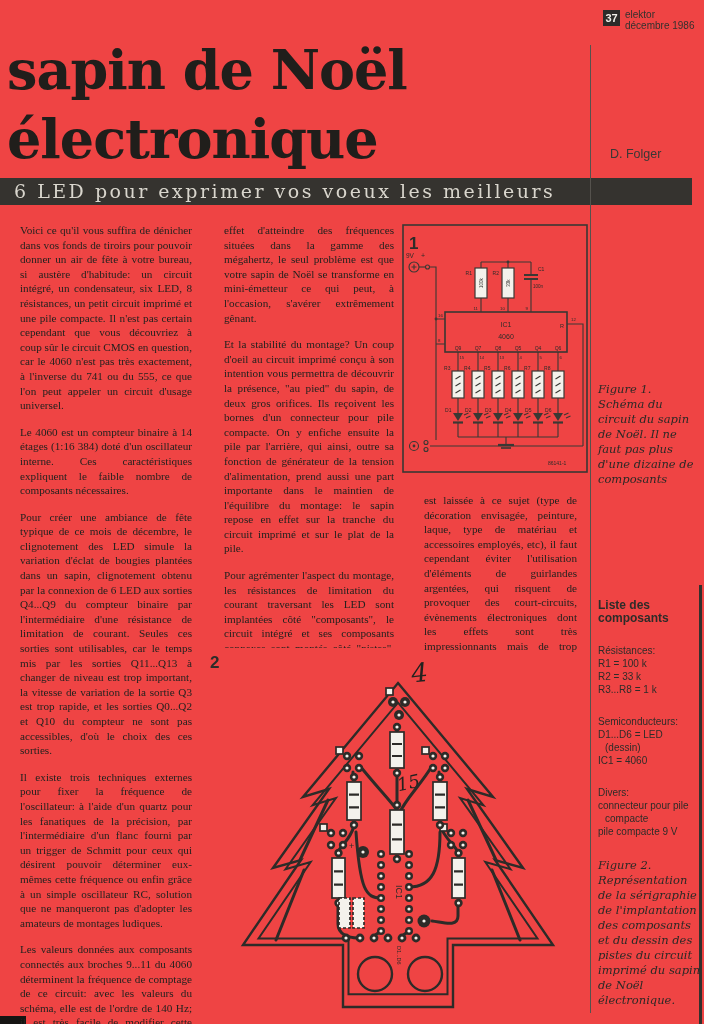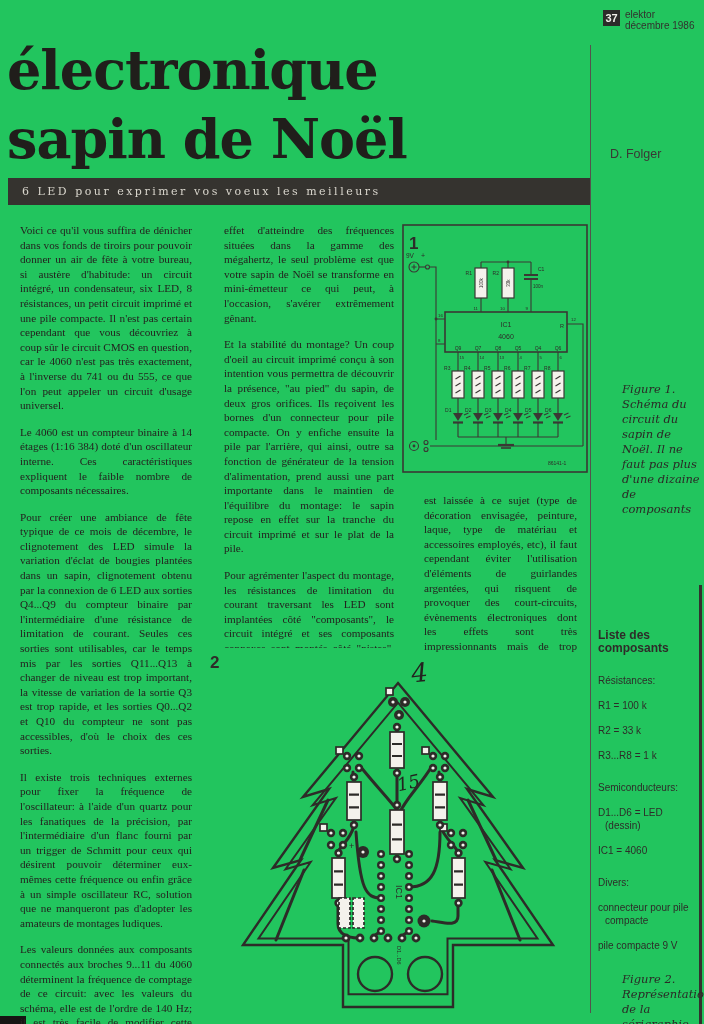--- a/index.html
+++ b/index.html
@@ -1,28 +1,28 @@
 <!DOCTYPE html>
 <html lang="fr"><head>
 <meta charset="utf-8">
 <style>
   html,body{margin:0;padding:0;background:#888;}
-  .page{position:relative;width:704px;height:1024px;background:#22c55e;overflow:hidden;
+  .page{position:relative;width:704px;height:1024px;background:#ef4444;overflow:hidden;
         font-family:"Liberation Serif",serif;color:#24221f;}
   
   .pagenum{position:absolute;left:603px;top:10px;width:17px;height:16px;background:#2c2b29;
            color:#f1efe9;font-family:"Liberation Sans",sans-serif;font-size:11px;font-weight:bold;
            text-align:center;line-height:16px;}
   .mag{position:absolute;left:625px;top:9px;font-family:"Liberation Sans",sans-serif;
        font-size:10px;line-height:11px;color:#33312e;}
   
   .title{position:absolute;left:7px;top:36px;font-family:"DejaVu Serif",serif;font-weight:bold;
          font-size:54px;line-height:69px;letter-spacing:-1px;color:#201e1b;white-space:nowrap;}
-  .subbar{position:absolute;left:8px;top:178px;width:582px;height:27px;background:#35332f;
-          color:#d9d6cd;font-family:"DejaVu Serif",serif;font-size:11px;line-height:27px;
+  .subbar{position:absolute;left:0;top:178px;width:692px;height:27px;background:#35332f;
+          color:#d9d6cd;font-family:"DejaVu Serif",serif;font-size:19px;line-height:27px;
           letter-spacing:2.5px;padding-left:14px;box-sizing:border-box;white-space:nowrap;}
   .author{position:absolute;left:610px;top:147px;font-family:"Liberation Sans",sans-serif;
           font-size:12.5px;color:#3a3835;}
   .vrule{position:absolute;left:590px;top:45px;width:1px;height:968px;background:#55524d;}
   .redge{position:absolute;left:699px;top:585px;width:3px;height:439px;background:#33312d;}
   .cornermark{position:absolute;left:0;top:1016px;width:26px;height:8px;background:#161513;}
   
   .col{position:absolute;font-size:11.2px;line-height:14.6px;text-align:justify;overflow:hidden;}
   .col p{margin:12px;}
   .col1{left:8px;top:211px;width:196px;height:813px;}
@@ -43,41 +43,41 @@
   
   .board{fill:none;stroke:#2d2b28;stroke-width:2.4;}
   .copper{fill:none;stroke:#2d2b28;stroke-width:2.2;}
   .trace{fill:none;stroke:#2d2b28;stroke-width:3;stroke-linecap:round;}
   .pad{fill:#2d2b28;}
   .hole{fill:#f4f2ec;}
   .pcbbox{fill:#f4f2ec;stroke:#2d2b28;stroke-width:1.7;}
   .hand{font-family:"DejaVu Serif",serif;font-style:italic;fill:#23221f;}
   
   .sidebar{position:absolute;left:598px;top:382px;width:103px;}
-  .figcap{font-family:"DejaVu Serif",serif;font-style:italic;font-size:11.5px;line-height:15px;color:#2b2926;margin-left:24px;}
+  .figcap{font-family:"DejaVu Serif",serif;font-style:italic;font-size:11.5px;line-height:15px;color:#2b2926;}
   .parts{font-family:"Liberation Sans",sans-serif;font-size:10px;line-height:13px;color:#2e2c29;}
   .parts-title{font-weight:bold;font-size:12px;margin-top:112px;}
   .part-head{margin-top:19px;}
-  .part-item{padding-left:7px;text-indent:-7px;margin-top:12px;}
+  .part-item{padding-left:7px;text-indent:-7px;margin-top:0;}
   .fig2cap{margin-top:20px;}
 </style>
 </head>
 <body>
 
 <div class="page">
 
   <div class="pagenum">37</div>
   <div class="mag">
     <div>elektor</div>
     <div>décembre 1986</div>
   </div>
 
   <div class="title">
+    <div>sapin de Noël</div>
     <div>électronique</div>
-    <div>sapin de Noël</div>
   </div>
   <div class="subbar">6 LED pour exprimer vos voeux les meilleurs</div>
   <div class="author">D. Folger</div>
 
   <div class="vrule"></div>
   <div class="redge"></div>
   <div class="cornermark"></div>
 
   <div class="col col1">
     <p>Voici ce qu'il vous suffira de dénicher dans vos fonds de tiroirs pour pouvoir donner un air de fête à votre bureau, si austère d'habitude: un circuit intégré, un condensateur, six LED, 8 résistances, un petit circuit imprimé et une pile compacte. Il n'est pas certain cependant que vous découvriez à coup sûr le circuit CMOS en question, car le 4060 n'est pas très exactement, à l'inverse du 741 ou du 555, ce que l'on peut appeler un circuit d'usage universel.</p>

